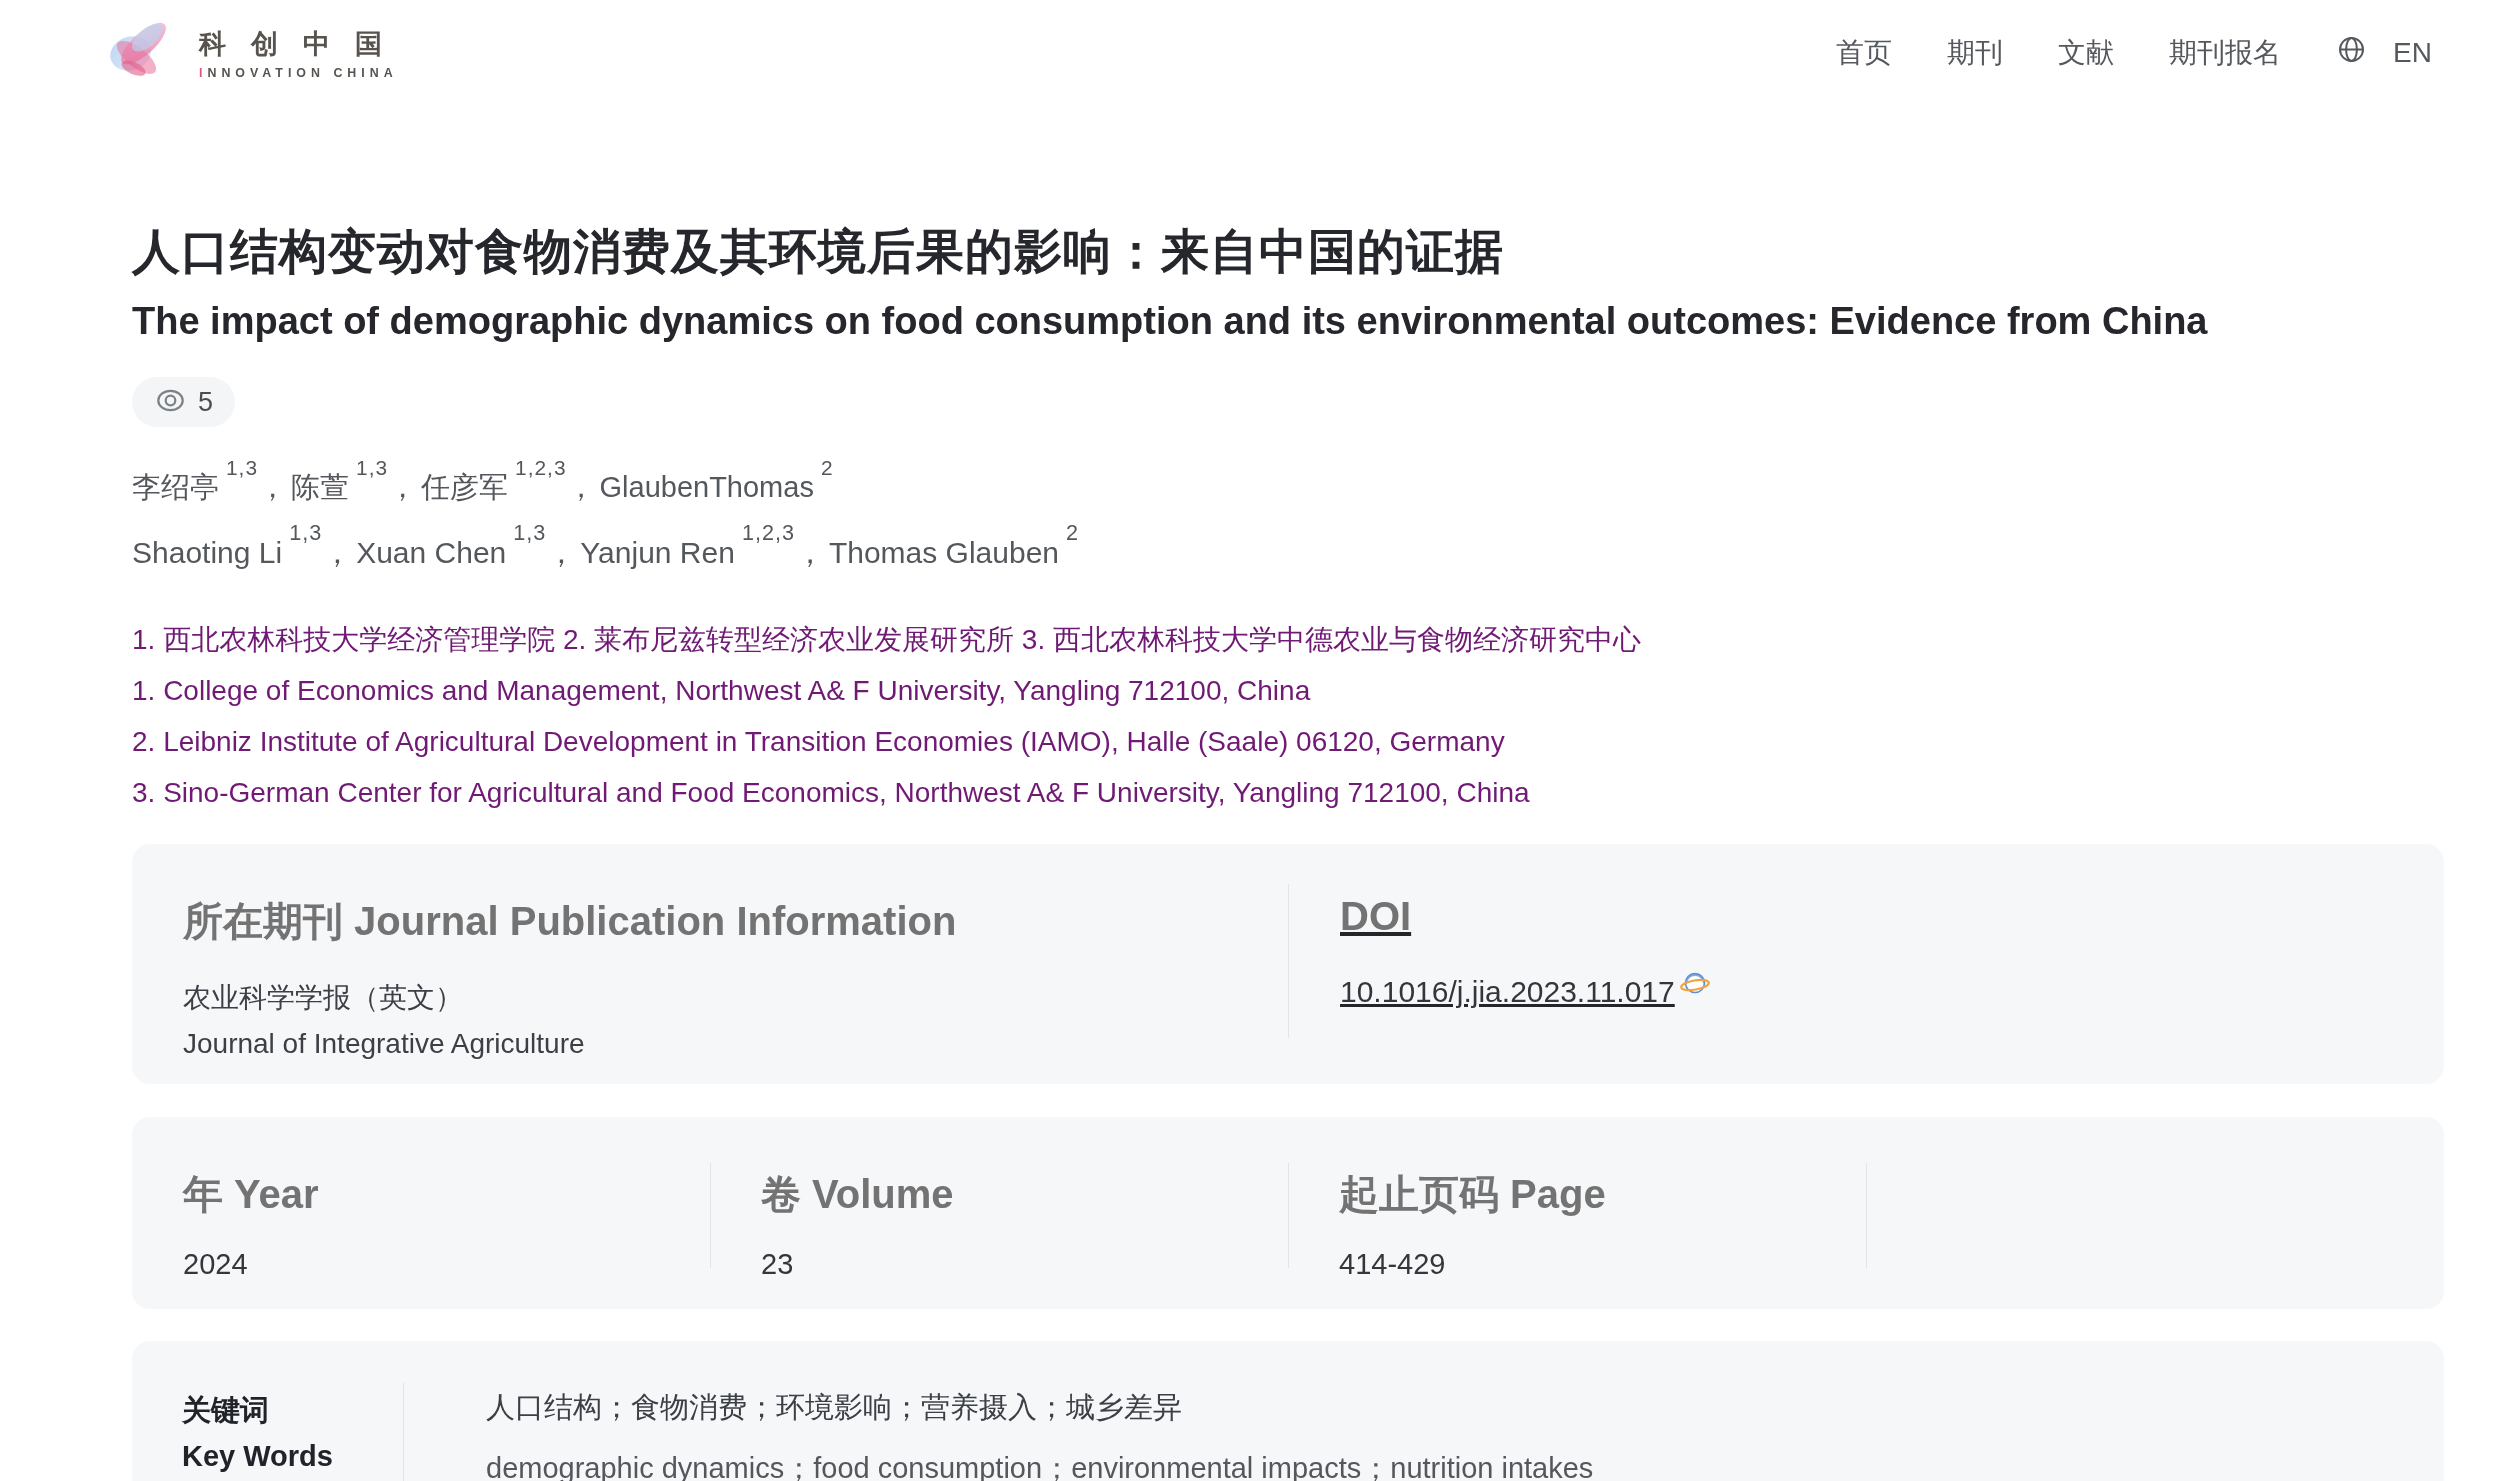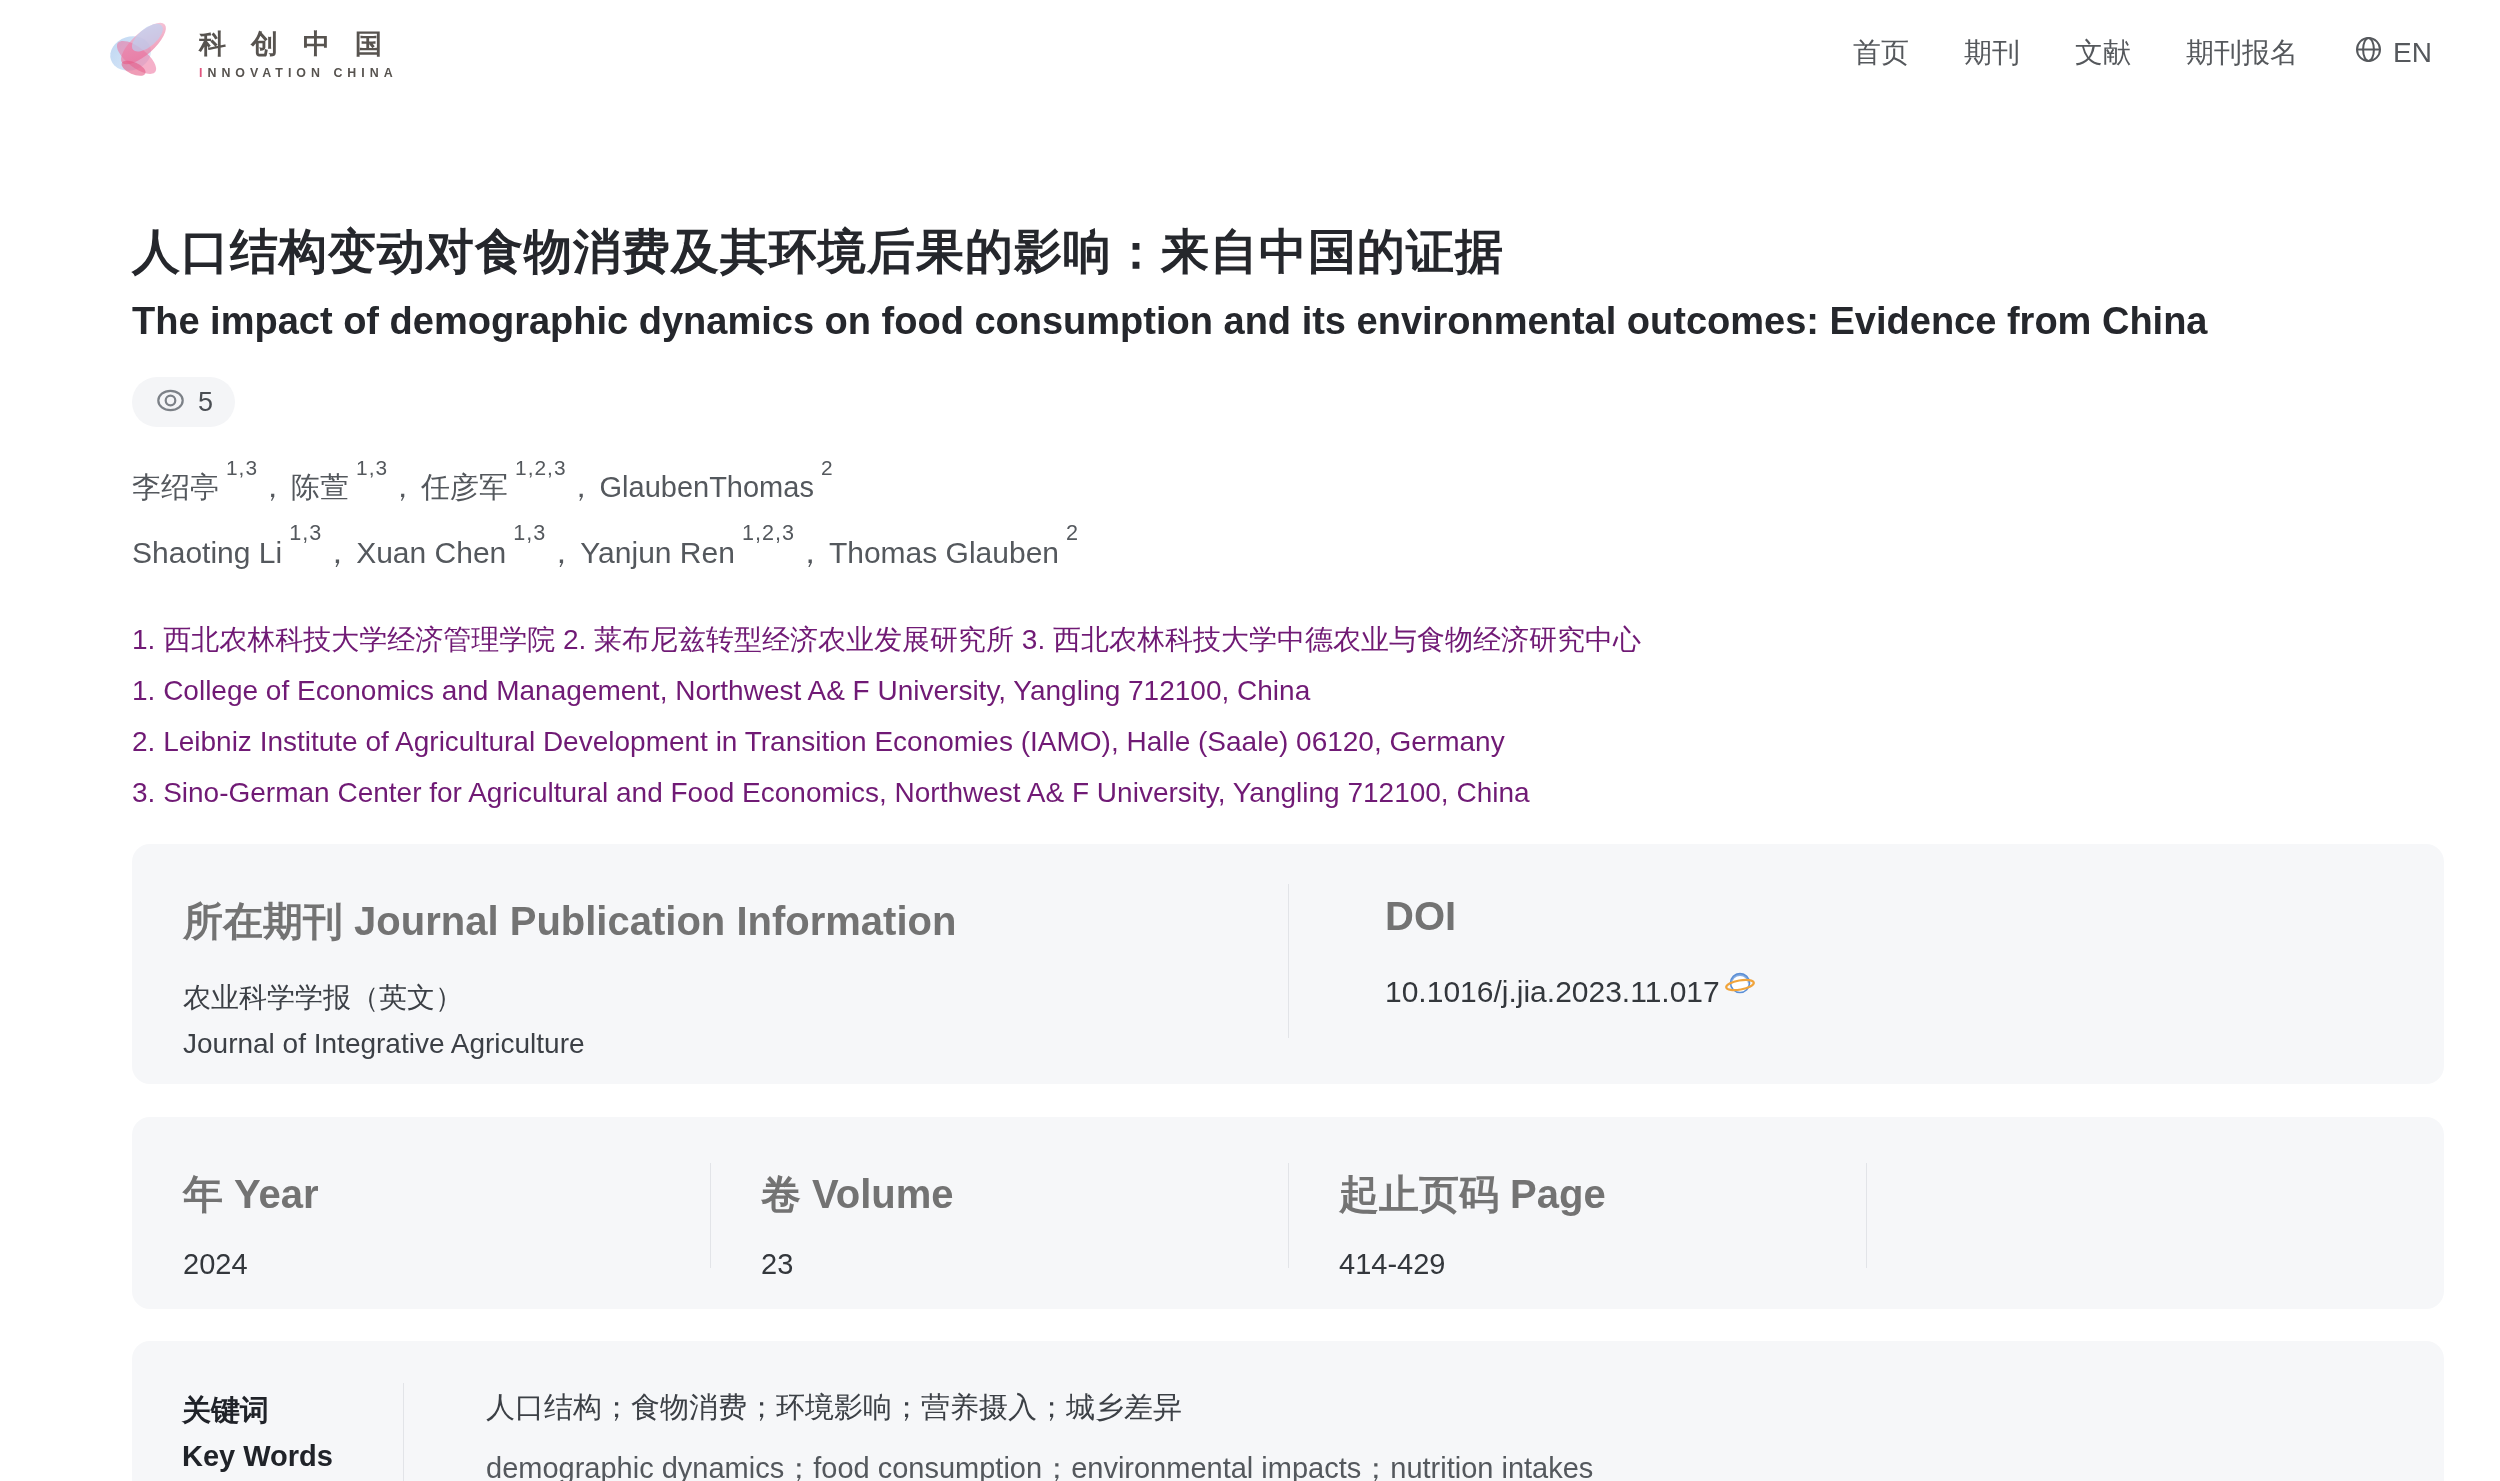--- a/index.html
+++ b/index.html
@@ -14,21 +14,21 @@
   .header { display:flex; justify-content:space-between; align-items:center;
             height:99px; padding:6px 69px 0 104px; }
   .logo { display:flex; align-items:center; gap:6px; }
   .logo-text { display:flex; flex-direction:column;margin-left:16px; }
   .logo-cn { font-size:27px; font-weight:600; letter-spacing:25px; color:#57534f; white-space:nowrap; }
   .logo-en { font-size:12.4px; font-weight:700; letter-spacing:5px; color:#57534f; margin-top:4px; white-space:nowrap; }
   .logo-en .first { color:#e0557f; }
   .nav { display:flex; align-items:center; gap:55px; font-size:28px; color:#55585c; }
   .nav-links { display:flex; align-items:center; gap:55px; }
   .nav-item { cursor:pointer; white-space:nowrap; }
-  .lang { display:flex; align-items:center; gap:9px; cursor:pointer; }
+  .lang { display:flex; align-items:center; gap:26px; cursor:pointer; }
 
   
   .content { margin-left:132px; width:2312px; }
   .title-cn { margin-top:121px; font-size:48px; font-weight:700; color:#25272c; letter-spacing:1px; }
   .title-en { margin-top:16px; font-size:38px; font-weight:700; color:#25272c; }
 
   .views { margin-top:34px; display:inline-flex; align-items:center; height:50px;
            border-radius:26px; background:#f4f5f7; padding:0 22px; gap:11px; }
   .views-count { font-size:27px; color:#4a4e53; }
 
@@ -40,21 +40,21 @@
 
   .affiliations { margin-top:40px; font-size:28px; color:#701a75; line-height:51px; }
 
   
   .info-box { background:#f6f7f9; border-radius:18px; position:relative; width:100%; }
   .vdiv { position:absolute; width:1px; background:#e2e4e8; }
   .box-label { font-size:40px; font-weight:700; color:#737373; }
 
   .journal-box { margin-top:26px; height:240px; display:flex; }
   .journal-left  { width:50%; padding:50px 0 0 51px; }
-  .journal-right { width:50%; padding:50px 0 0 97px; }
+  .journal-right { width:50%; padding:50px 0 0 52px;text-decoration:underline; }
   .journal-box .vdiv { left:50%; top:40px; bottom:46px; }
   .journal-name { margin-top:26px; font-size:28px; line-height:46px; color:#3c4046; }
   .doi-row { margin-top:36px; font-size:30px; color:#33373c; display:flex; align-items:flex-start; }
   .doi-icon { margin-left:3px; margin-top:-6px; }
 
   .meta-box { margin-top:33px; height:192px; display:grid; grid-template-columns:repeat(4,1fr); }
   .meta-cell { padding:50px 0 0 51px; }
   .meta-value { margin-top:26px; font-size:29px; color:#33373c; }
   .meta-box .vdiv { top:46px; height:105px; }
   .meta-box .d1 { left:25%; } .meta-box .d2 { left:50%; } .meta-box .d3 { left:75%; }

